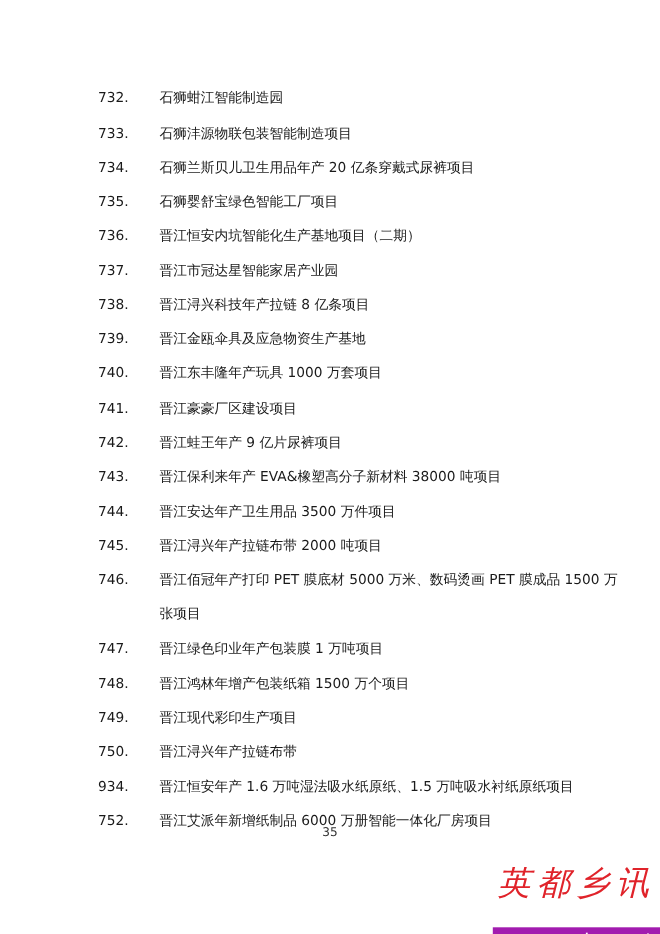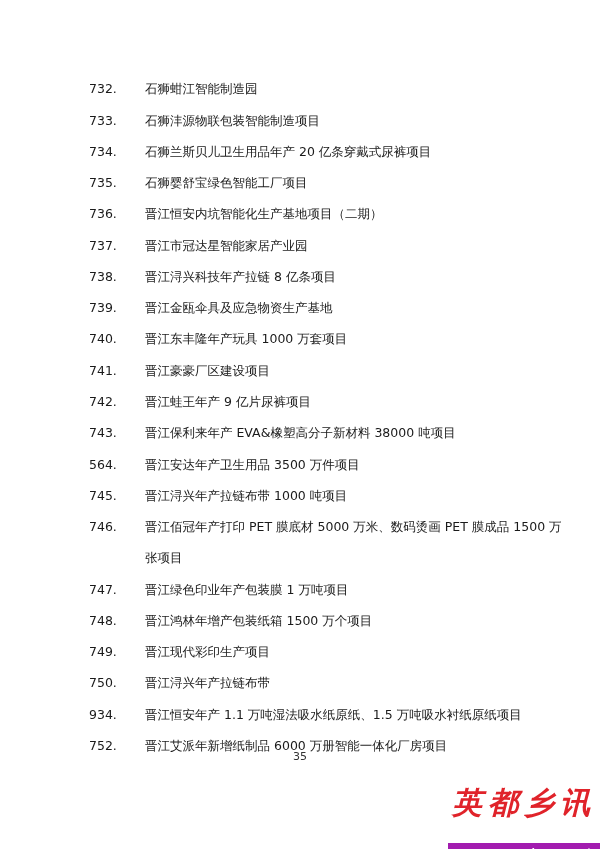--- a/index.html
+++ b/index.html
@@ -8,21 +8,21 @@
     .page { position: absolute; left: 0; top: 0; width: 600px; height: 849px; }
     .list { position: absolute; left: 0; top: 0; width: 600px; }
     .item { position: absolute; left: 0; width: 600px; font-size: 12.5px; line-height: 16px; }
     .num { position: absolute; left: 89px; top: 0; }
     .txt { position: absolute; left: 145px; top: 0; white-space: nowrap; }
     .txt2 { position: absolute; left: 145px; top: 31px; white-space: nowrap; font-family: Liberation Serif, serif; }
     .pagenum { position: absolute; left: 293px; top: 750px; font-size: 11px; color: #333; }
     .wm { position: absolute; left: 448px; top: 783px; width: 152px; height: 66px; }
     .wm-title { position: absolute; left: 4px; top: 0; font-family: "DejaVu Serif", serif;
                 font-size: 30px; color: #e0232a; font-style: italic; letter-spacing: 6px;
-                font-weight: bold; white-space: nowrap; }
+                font-weight: normal; white-space: nowrap; }
     .wm-bar { position: absolute; left: 0; top: 60px; width: 180px; height: 20px;
               background: #a21caf; color: #ffffff; font-size: 11px; line-height: 20px;
               text-align: center; letter-spacing: 3px; font-family: "DejaVu Sans Mono", monospace;
               font-weight: bold; }
   </style>
 </head>
 <body>
 
 <div class="page">
   <div class="list">
@@ -68,26 +68,26 @@
       </div>
     <div class="item" style="top:394px">
         <span class="num">742.</span>
         <span class="txt">晋江蛙王年产 9 亿片尿裤项目</span>
       </div>
     <div class="item" style="top:425px">
         <span class="num">743.</span>
         <span class="txt">晋江保利来年产 EVA&amp;橡塑高分子新材料 38000 吨项目</span>
       </div>
     <div class="item" style="top:457px">
-        <span class="num">564.</span>
+        <span class="num">744.</span>
         <span class="txt">晋江安达年产卫生用品 3500 万件项目</span>
       </div>
     <div class="item" style="top:488px">
         <span class="num">745.</span>
-        <span class="txt">晋江浔兴年产拉链布带 1000 吨项目</span>
+        <span class="txt">晋江浔兴年产拉链布带 2000 吨项目</span>
       </div>
     <div class="item" style="top:519px">
         <span class="num">746.</span>
         <span class="txt">晋江佰冠年产打印 PET 膜底材 5000 万米、数码烫画 PET 膜成品 1500 万</span>
         <span class="txt2">张项目</span>
       </div>
     <div class="item" style="top:582px">
         <span class="num">747.</span>
         <span class="txt">晋江绿色印业年产包装膜 1 万吨项目</span>
       </div>
@@ -98,21 +98,21 @@
     <div class="item" style="top:644px">
         <span class="num">749.</span>
         <span class="txt">晋江现代彩印生产项目</span>
       </div>
     <div class="item" style="top:675px">
         <span class="num">750.</span>
         <span class="txt">晋江浔兴年产拉链布带</span>
       </div>
     <div class="item" style="top:707px">
         <span class="num">934.</span>
-        <span class="txt">晋江恒安年产 1.1 万吨湿法吸水纸原纸、1.5 万吨吸水衬纸原纸项目</span>
+        <span class="txt">晋江恒安年产 1.6 万吨湿法吸水纸原纸、1.5 万吨吸水衬纸原纸项目</span>
       </div>
     <div class="item" style="top:738px">
         <span class="num">752.</span>
         <span class="txt">晋江艾派年新增纸制品 6000 万册智能一体化厂房项目</span>
       </div>
   </div>
 
   <div class="pagenum">35</div>
 
   <div class="wm">

